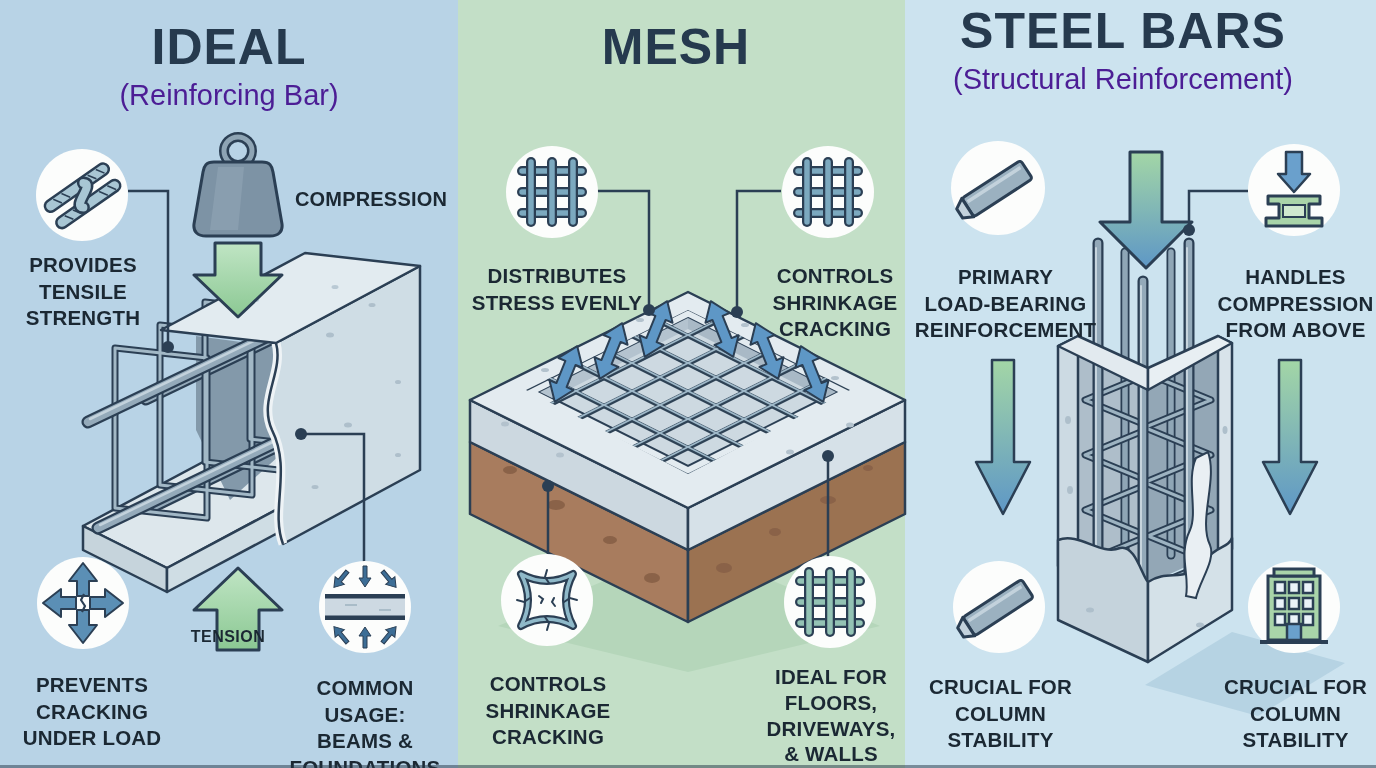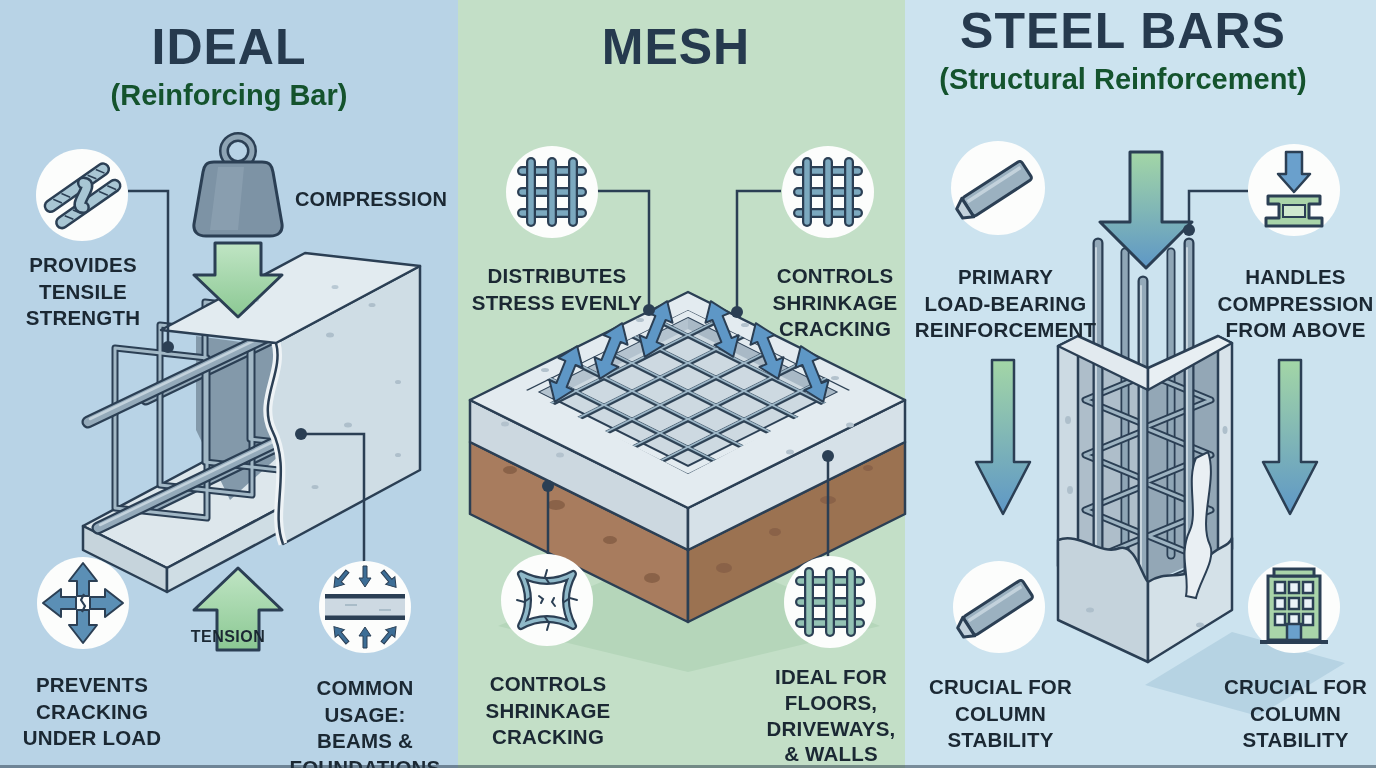--- a/index.html
+++ b/index.html
@@ -7,21 +7,21 @@
          font-family:"Liberation Sans","DejaVu Sans",sans-serif;}
   .col{position:absolute;top:0;height:768px;}
   .col-rebar{left:0;width:458px;background:#b8d3e6;}
   .col-mesh{left:458px;width:447px;background:#c3dfc7;}
   .col-steel{left:905px;width:471px;background:#cce3ef;}
   .bottom-edge{position:absolute;left:0;bottom:0;width:1376px;height:3px;
                background:rgba(36,53,70,.5);z-index:30;}
   svg.art{position:absolute;left:0;top:0;z-index:5;}
   .hdr{position:absolute;text-align:center;z-index:10;}
   .col-title{font-weight:800;font-size:50px;letter-spacing:1px;color:#263a4e;line-height:1;}
-  .col-sub{font-weight:700;font-size:29px;color:#14532d;margin-top:9px;line-height:1;}
+  .col-sub{font-weight:400;font-size:29px;color:#4c1d95;margin-top:9px;line-height:1;}
   .lbl{position:absolute;z-index:10;text-align:center;white-space:pre-line;
        font-weight:700;color:#1b2833;font-size:20.5px;line-height:1.3;letter-spacing:.2px;margin-top:16px;}
   .lbl-big{font-size:16px;letter-spacing:.5px;}
 </style>
 </head>
 <body>
 
 <div class="stage">
 
   <div class="col col-rebar"></div>

